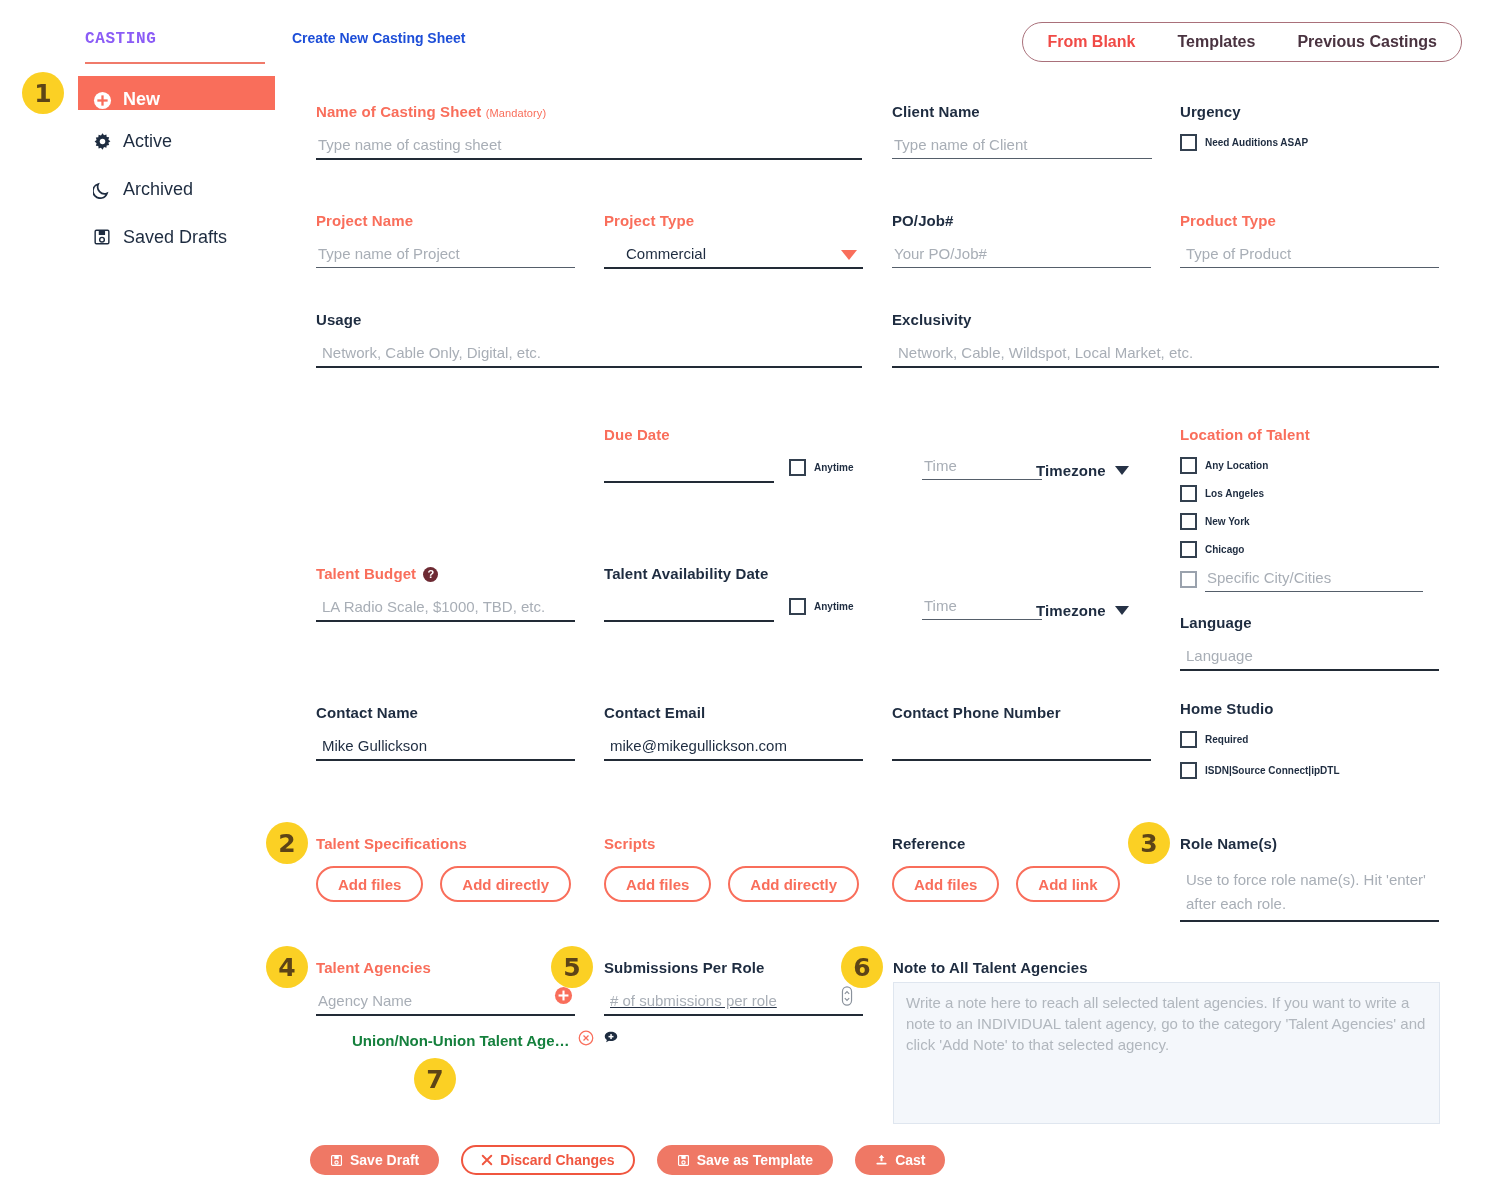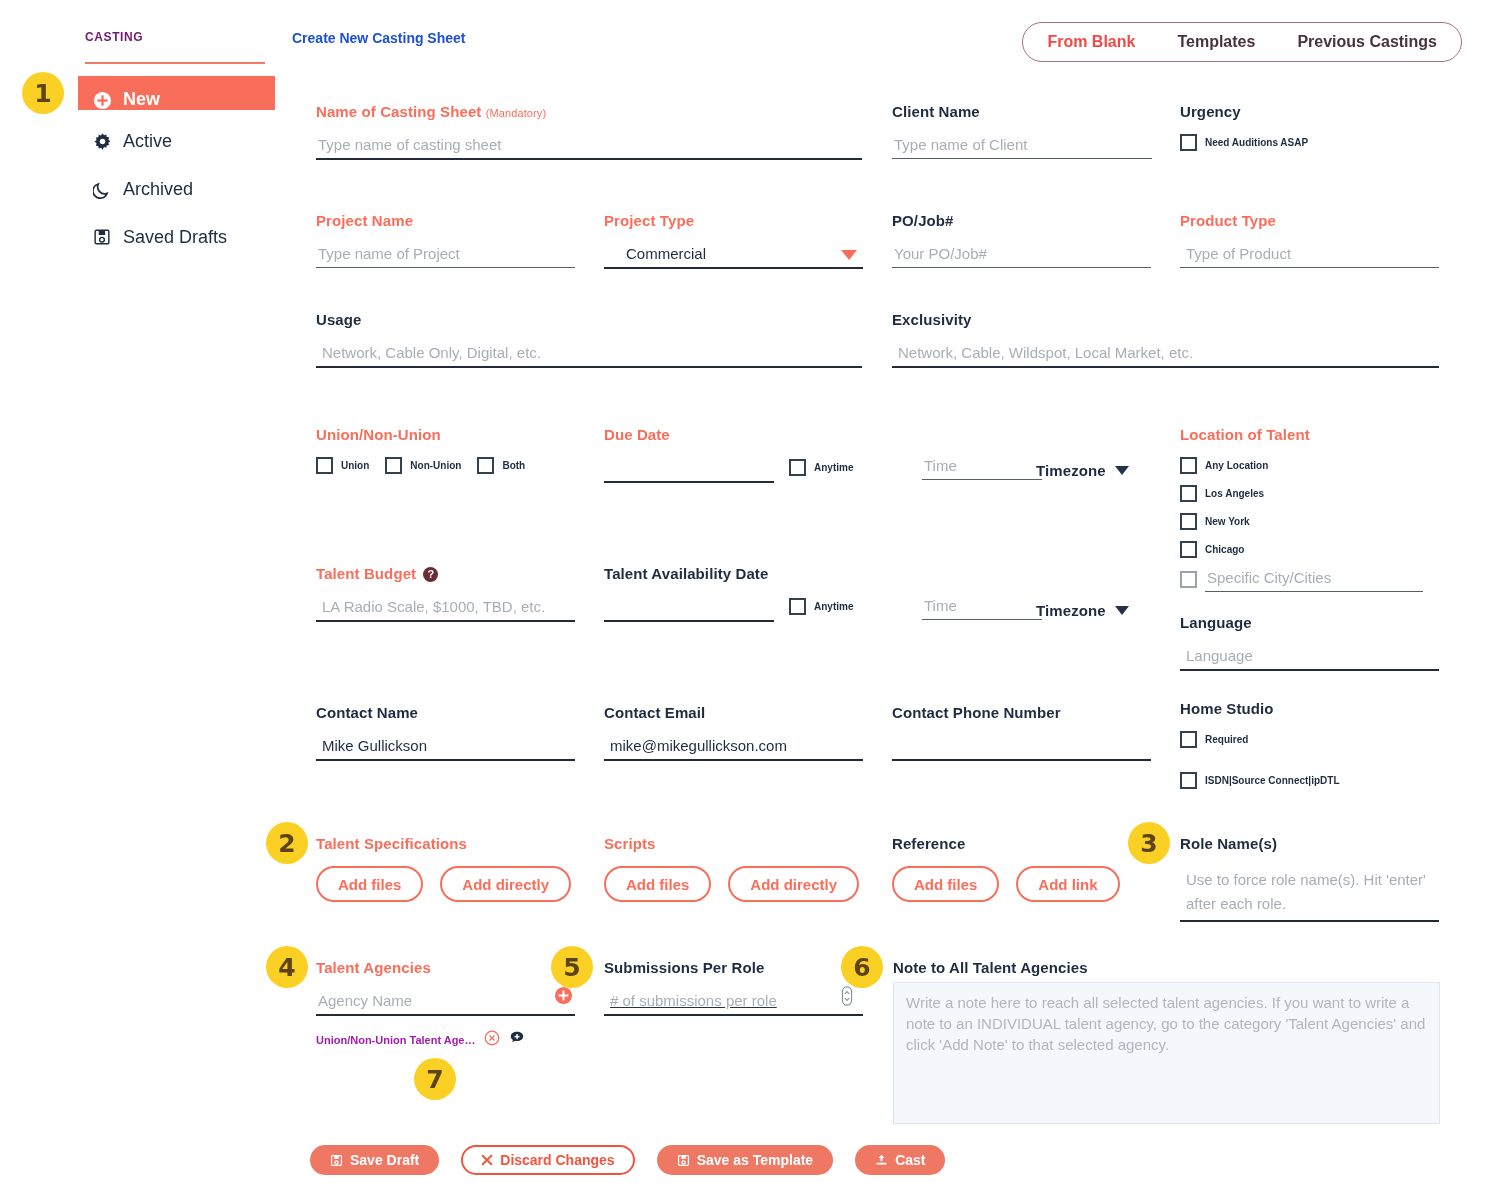--- a/index.html
+++ b/index.html
@@ -23,22 +23,22 @@
   .uline::placeholder { color:#a8aeb6; }
   .uline.light { border-bottom-width:1px; border-bottom-color:#555e6a; }
 
   .cbx { width:17px; height:17px; border:2px solid #33404f; background:#fff;
          display:inline-block; vertical-align:middle; flex:0 0 auto; }
   .cbrow { display:flex; align-items:center; gap:8px; }
   .cbrow span { font-size:10px; font-weight:bold; color:#1e2c40; }
 
   
   #sidebar { position:absolute; left:0; top:0; width:290px; height:100%; }
-  #casting-title { position:absolute; left:85px; top:30px; font-size:12px;
-                   font-weight:bold; letter-spacing:.6px; color:#701a75; }
+  #casting-title { position:absolute; left:85px; top:30px; font-size:16px;
+                   font-weight:bold; letter-spacing:.6px; color:#8b5cf6;font-family:Liberation Mono, monospace; }
   #casting-rule  { position:absolute; left:85px; top:62px; width:180px; height:2px;
                    background:#f07a6a; }
   .nav-item { position:absolute; left:78px; width:197px; height:34px;
               display:flex; align-items:center; gap:11px; padding-left:14px;
               font-size:18px; color:#1e2c40; }
   .nav-item.active { background:#f96e5b; color:#fff; font-weight:bold; }
   .nav-ico { width:20px; height:20px; display:flex; align-items:center; justify-content:center; }
   .nav-ico svg { display:block; }
 
   
@@ -84,21 +84,21 @@
   
   #note-area { position:absolute; left:893px; top:982px; width:547px; height:142px;
                background:#f4f7fb; border:1px solid #dfe6ef; color:#b1b7be;
                font-size:15px; line-height:21px; padding:9px 12px;
                font-family:"Liberation Sans", sans-serif; resize:none; outline:none; }
   #note-area::placeholder { color:#b1b7be; }
 
   
   #agency-chip { position:absolute; left:316px; top:1030px; display:flex;
                  align-items:center; gap:9px; }
-  #agency-chip .nm { font-size:11px; font-weight:bold; color:#a21caf; }
+  #agency-chip .nm { font-size:15px; font-weight:bold; color:#15803d;margin-left:36px; }
 
   .spinner { position:absolute; right:10px; bottom:10px; width:12px; height:20px;
              display:flex; flex-direction:column; justify-content:center; }
 </style>
 </head>
 <body>
 
 <div id="sidebar">
   <div id="casting-title">CASTING</div>
   <div id="casting-rule"></div>
@@ -209,37 +209,20 @@
   <div class="fld" style="left:316px; top:311px; width:546px;">
     <span class="lbl">Usage</span>
     <input class="uline" style="padding-left: 6px;" placeholder="Network, Cable Only, Digital, etc.">
   </div>
 
   <div class="fld" style="left:892px; top:311px; width:547px;">
     <span class="lbl">Exclusivity</span>
     <input class="uline" style="padding-left: 6px;" placeholder="Network, Cable, Wildspot, Local Market, etc.">
   </div>
 
-  <div class="fld" style="left:316px; top:426px; width:280px;">
-    <span class="lbl req">Union/Non-Union</span>
-    <div style="display:flex; gap:16px; align-items:center;">
-      <div class="cbrow">
-        <span class="cbx"></span>
-        <span>Union</span>
-      </div>
-      <div class="cbrow">
-        <span class="cbx"></span>
-        <span>Non-Union</span>
-      </div>
-      <div class="cbrow">
-        <span class="cbx"></span>
-        <span>Both</span>
-      </div>
-    </div>
-  </div>
 
   <div class="fld" style="left:604px; top:426px; width:170px;">
     <span class="lbl req">Due Date</span>
     <input class="uline" style="margin-top: 14px;" value="">
   </div>
   <div class="cbrow" style="position:absolute; left:789px; top:459px;">
     <span class="cbx"></span>
     <span>Anytime</span>
   </div>
 
@@ -315,21 +298,21 @@
     <input class="uline" style="padding-left: 6px;" value="mike@mikegullickson.com">
   </div>
 
   <div class="fld" style="left:892px; top:704px; width:259px;">
     <span class="lbl">Contact Phone Number</span>
     <input class="uline" style="padding-left: 6px;" value="">
   </div>
 
   <div class="fld" style="left:1180px; top:700px; width:270px;">
     <span class="lbl">Home Studio</span>
-    <div class="cbrow" style="margin-bottom:24px;">
+    <div class="cbrow" style="margin-bottom:14px;">
       <span class="cbx"></span>
       <span>Required</span>
     </div>
     <div class="cbrow">
       <span class="cbx"></span>
       <span>ISDN|Source Connect|ipDTL</span>
     </div>
   </div>
 
   <div class="fld" style="left:316px; top:835px;">

